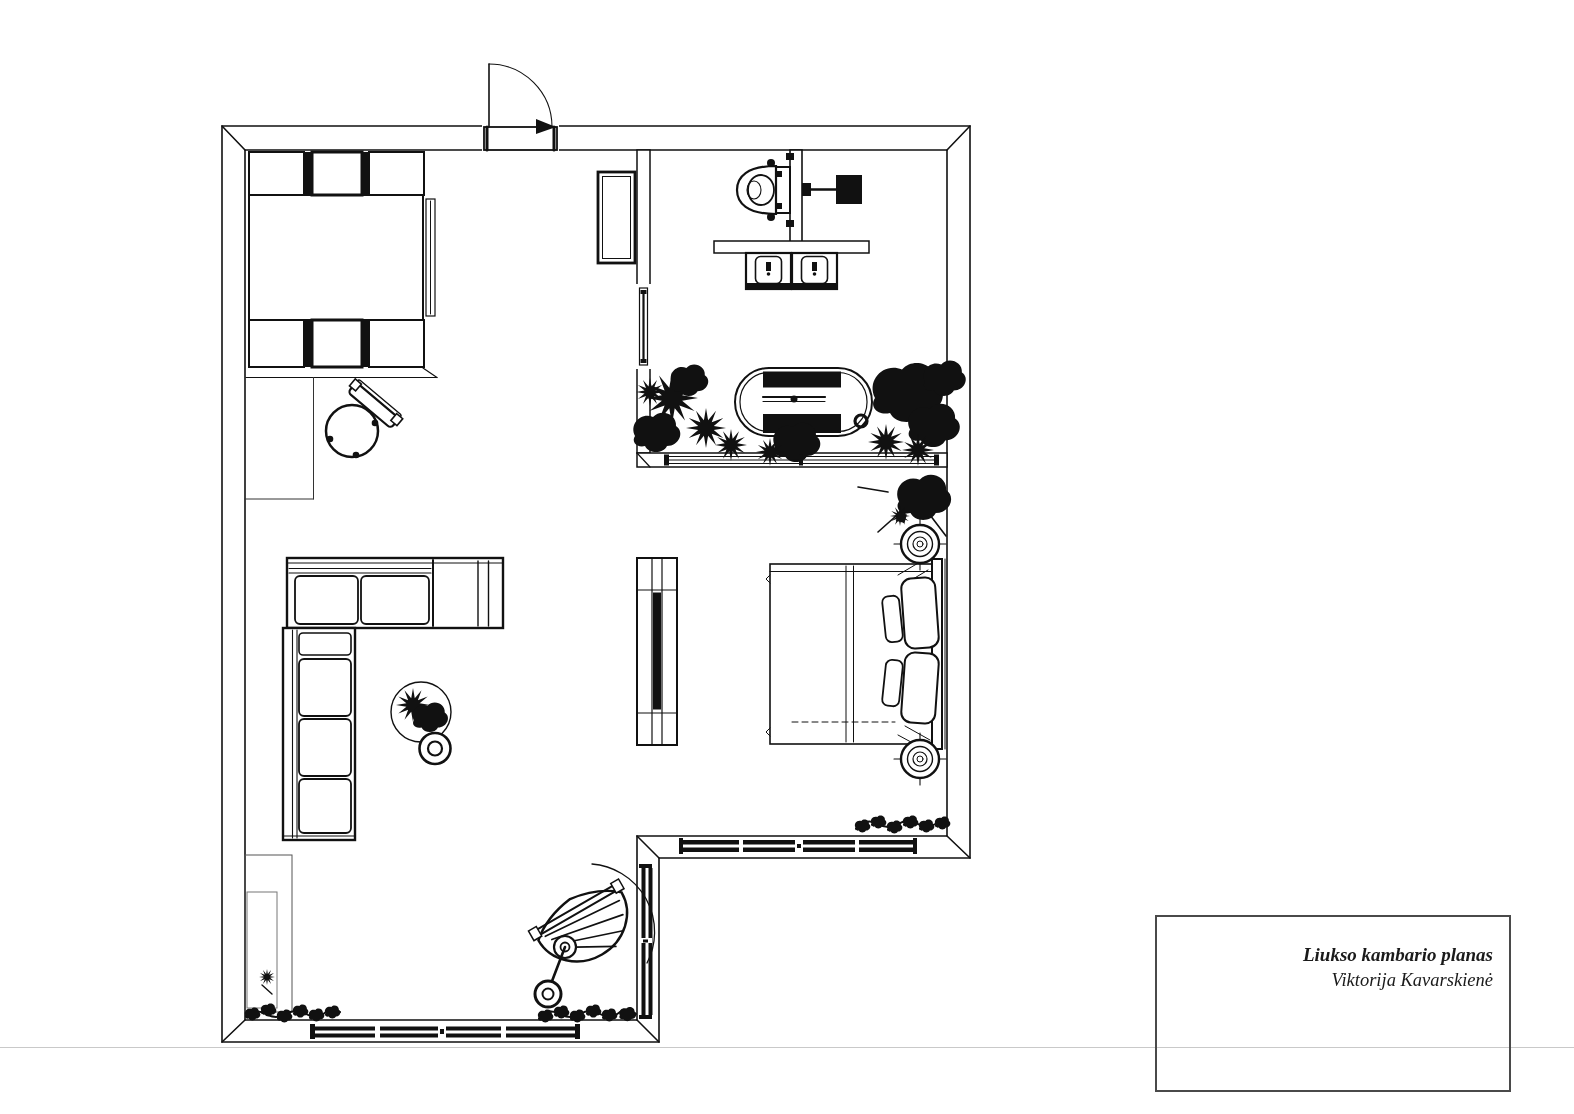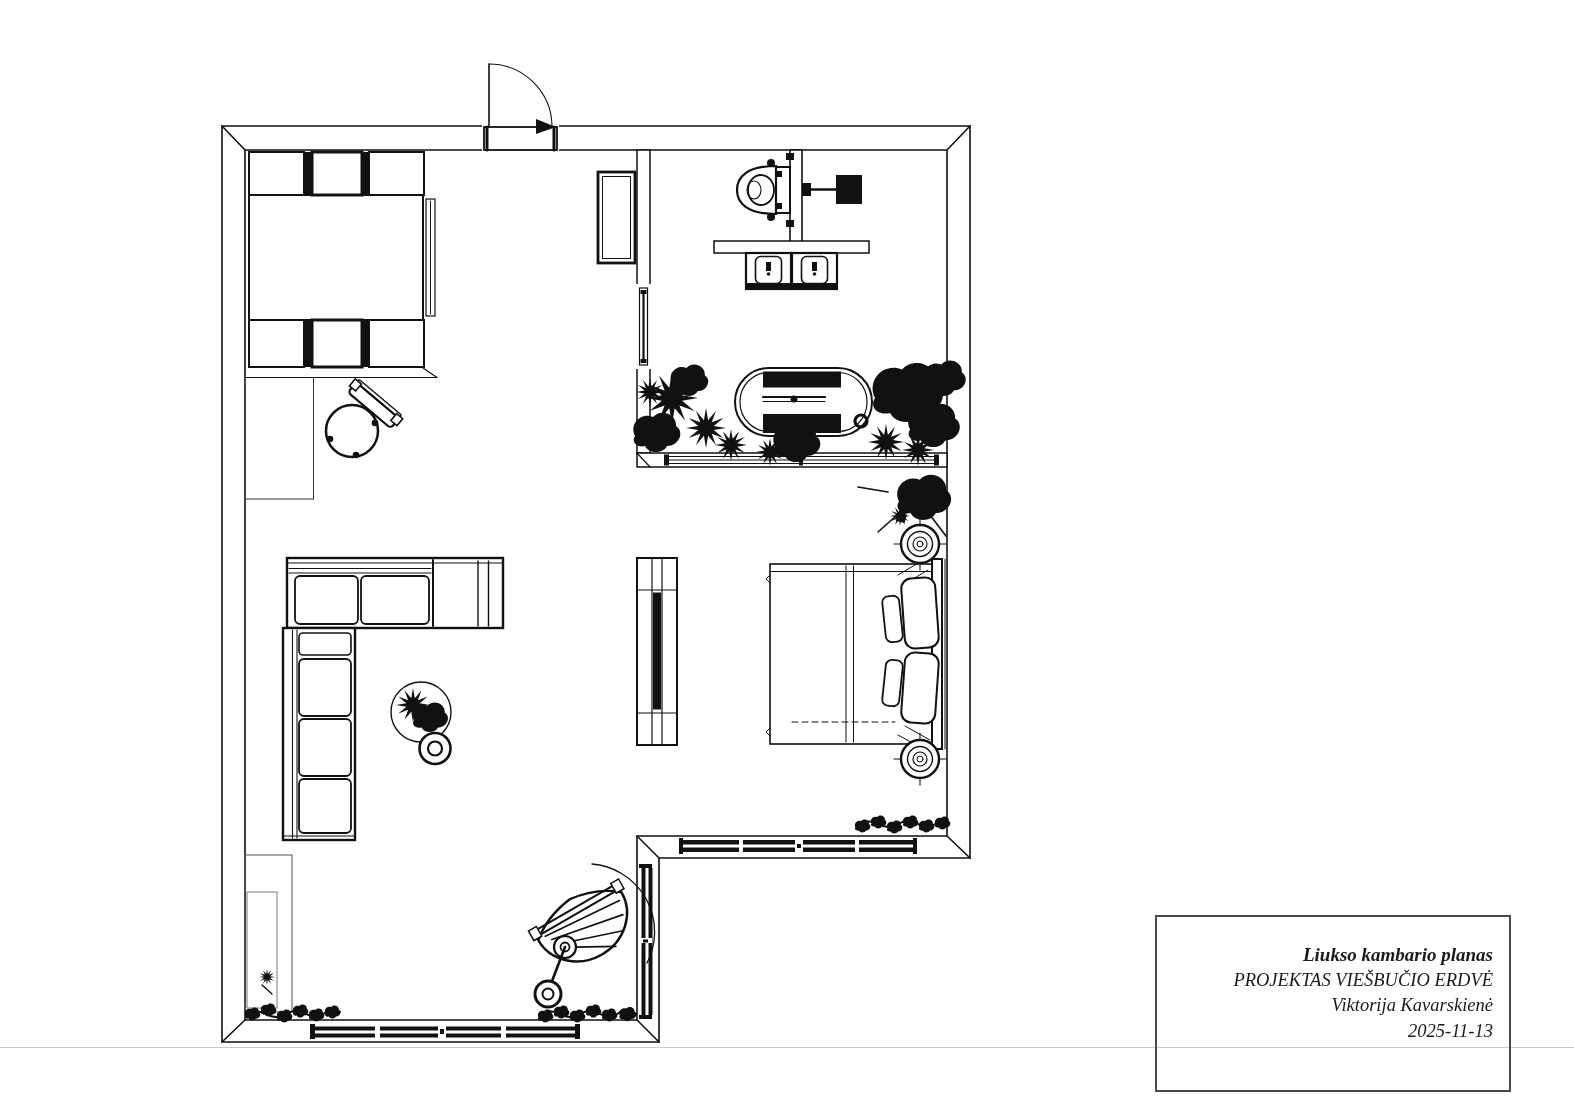--- a/index.html
+++ b/index.html
@@ -328,18 +328,16 @@
     <use href="#blob" transform="translate(593,1011) scale(0.33)"></use>
     <use href="#blob" transform="translate(609,1015) scale(0.33)"></use>
     <use href="#blob" transform="translate(627,1014) scale(0.36)"></use>
   </g>
 </svg>
 
 <div class="page-line"></div>
 
 <div class="title-block">
   <div class="line title">Liukso kambario planas</div>
-  <div class="line">PROJEKTAS VIEŠBUČIO ERDVĖ</div>
   <div class="line">Viktorija Kavarskienė</div>
-  <div class="line">2025-11-13</div>
 </div>
 
 </div>
 
 </body></html>

